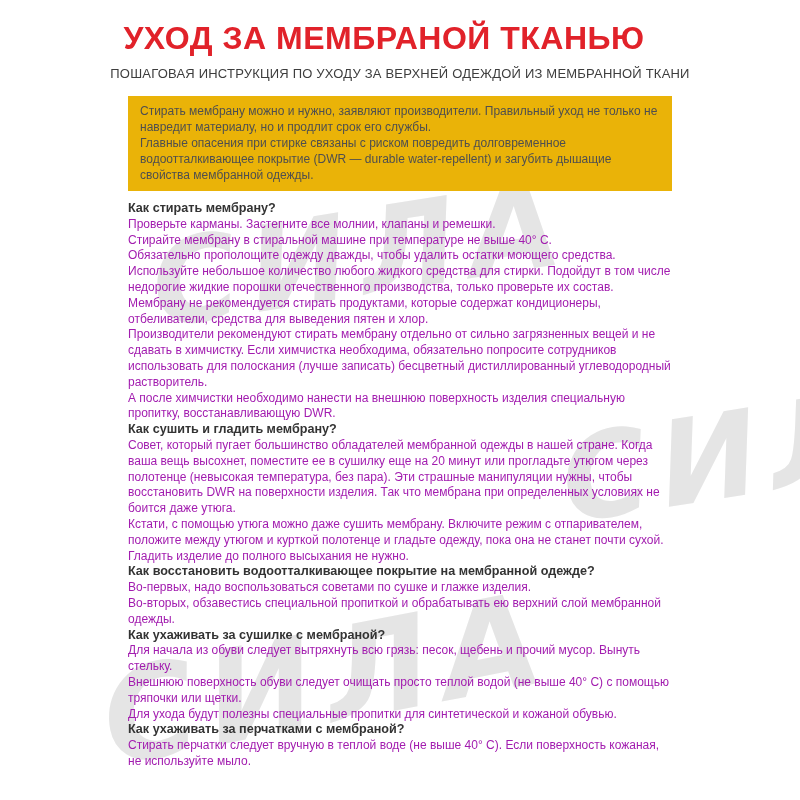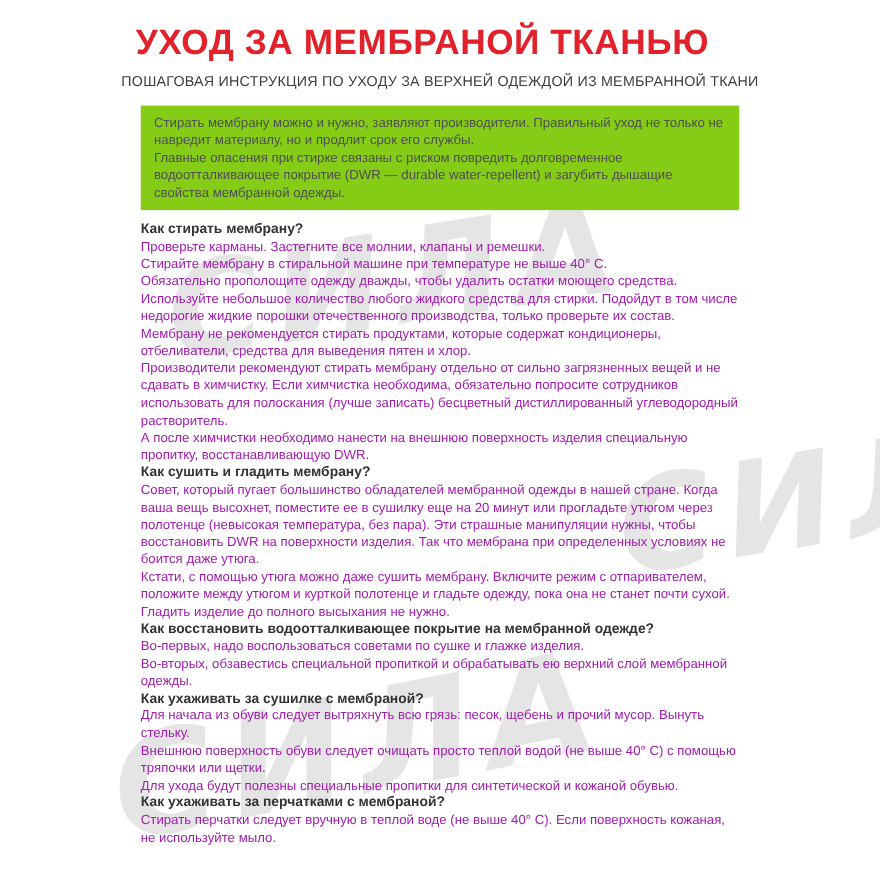--- a/index.html
+++ b/index.html
@@ -53,21 +53,21 @@
     text-align: center;
     font-size: 13px;
     font-weight: normal;
     letter-spacing: 0.2px;
     color: #3d3d3d;
     width: 800px;
     margin-left: -128px;
   }
   .intro {
     margin-top: 15px;
-    background: #84cc16;
+    background: #eab308;
     padding: 7px 12px 8px 12px;
     box-sizing: border-box;
     width: 544px;
   }
   .intro p {
     margin: 0;
     font-size: 12px;
     line-height: 16px;
     color: #4f4f4f;
   }

